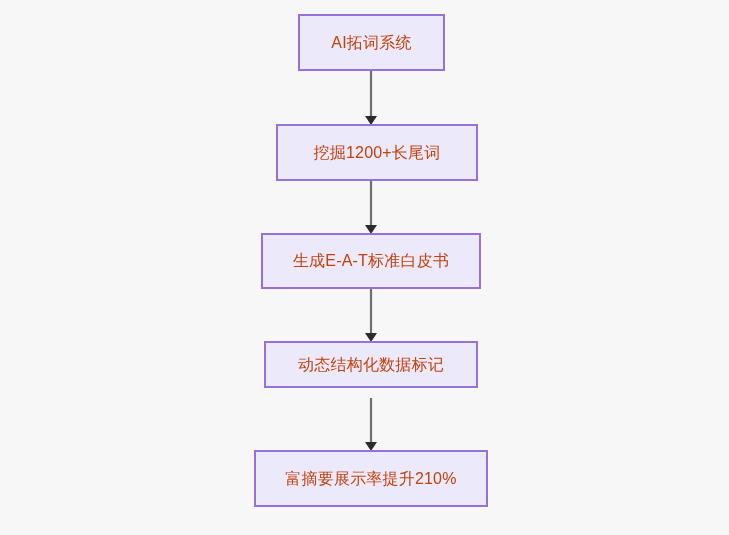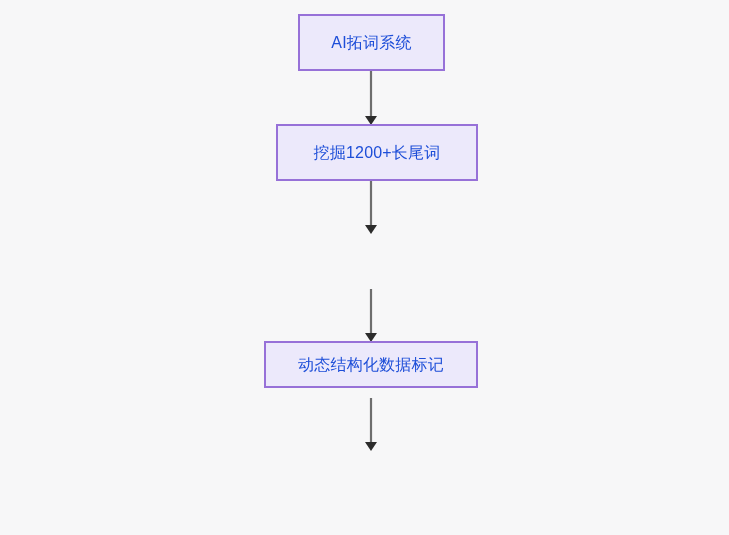--- a/index.html
+++ b/index.html
@@ -23,21 +23,21 @@
     box-sizing: border-box;
     background: #ece9fb;
     border: 2px solid #9771d8;
     display: flex;
     align-items: center;
     justify-content: center;
   }
   .node-label {
     font-size: 16px;
     line-height: 1.2;
-    color: #1d4ed8;
+    color: #c2410c;
     letter-spacing: 0.2px;
     white-space: nowrap;
     user-select: none;
   }
   .connector {
     position: absolute;
     overflow: visible;
   }
   .connector line {
     stroke: #6e6e6e;
@@ -72,19 +72,25 @@
   </svg>
 
   <div class="node" style="left:298px; top:14px; width:147px; height:57px;">
     <span class="node-label">AI拓词系统</span>
   </div>
 
   <div class="node" style="left:276px; top:124px; width:202px; height:57px;">
     <span class="node-label">挖掘1200+长尾词</span>
   </div>
 
+  <div class="node" style="left:261px; top:233px; width:220px; height:56px;">
+    <span class="node-label">生成E-A-T标准白皮书</span>
+  </div>
 
   <div class="node" style="left:264px; top:341px; width:214px; height:47px;">
     <span class="node-label">动态结构化数据标记</span>
   </div>
 
+  <div class="node" style="left:254px; top:450px; width:234px; height:57px;">
+    <span class="node-label">富摘要展示率提升210%</span>
+  </div>
 
 </div>
 
 </body></html>

